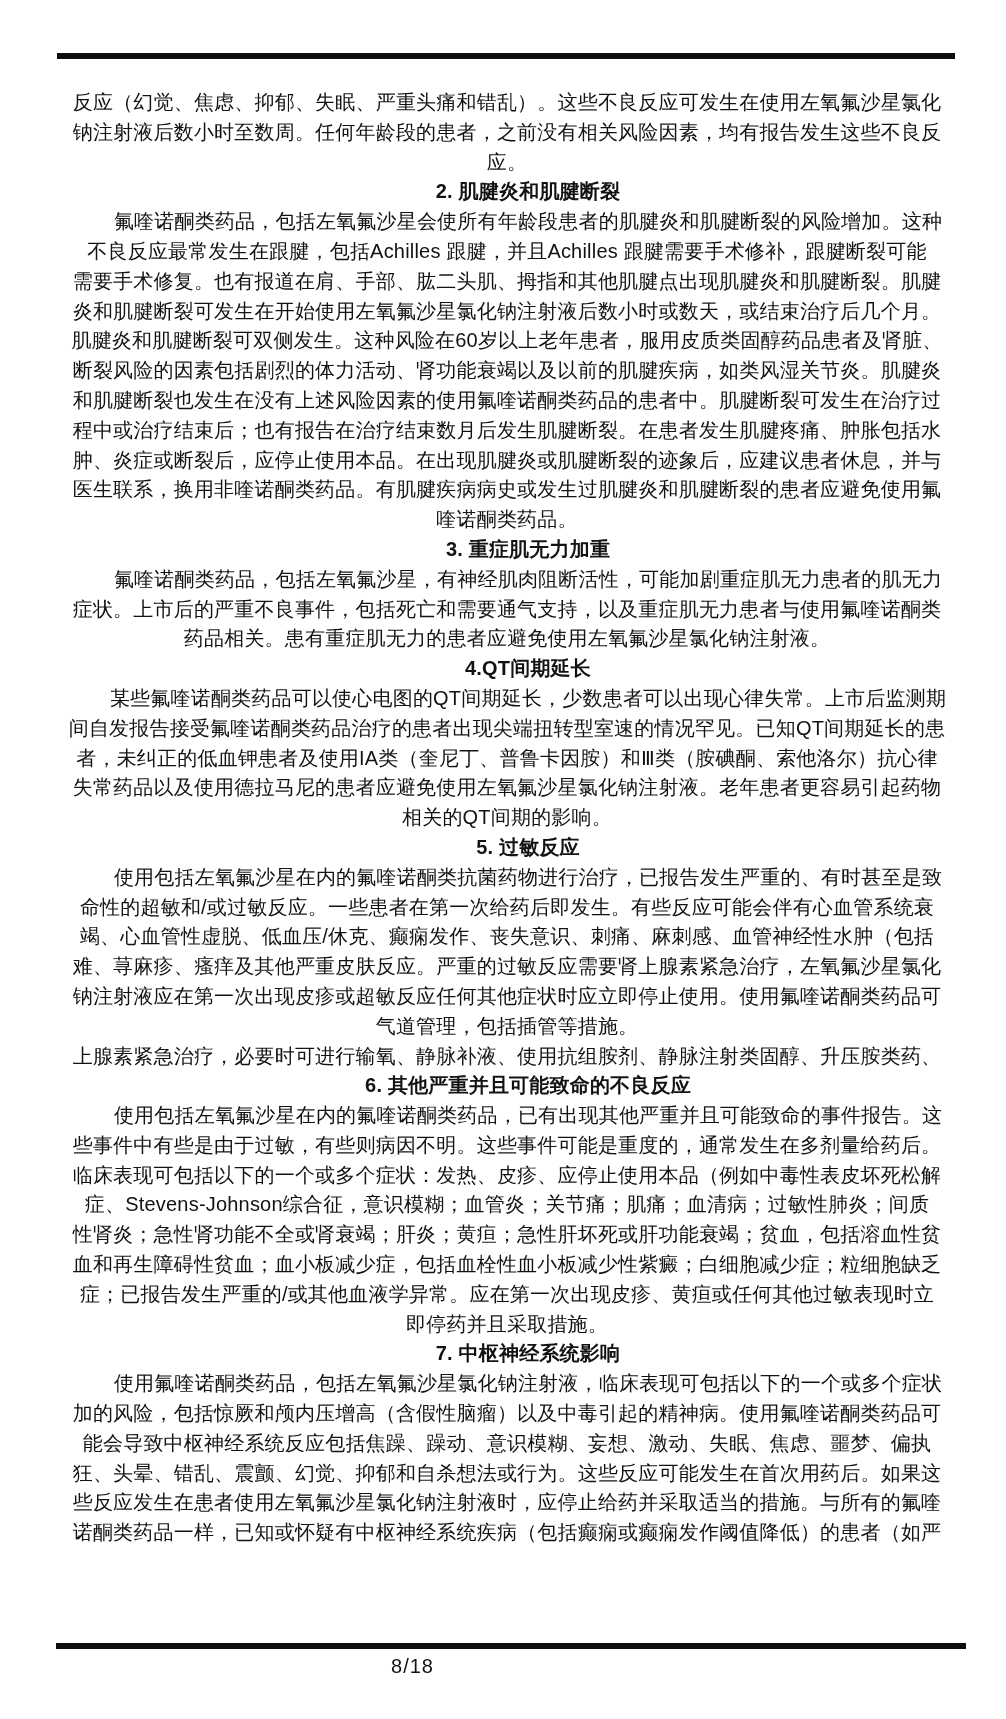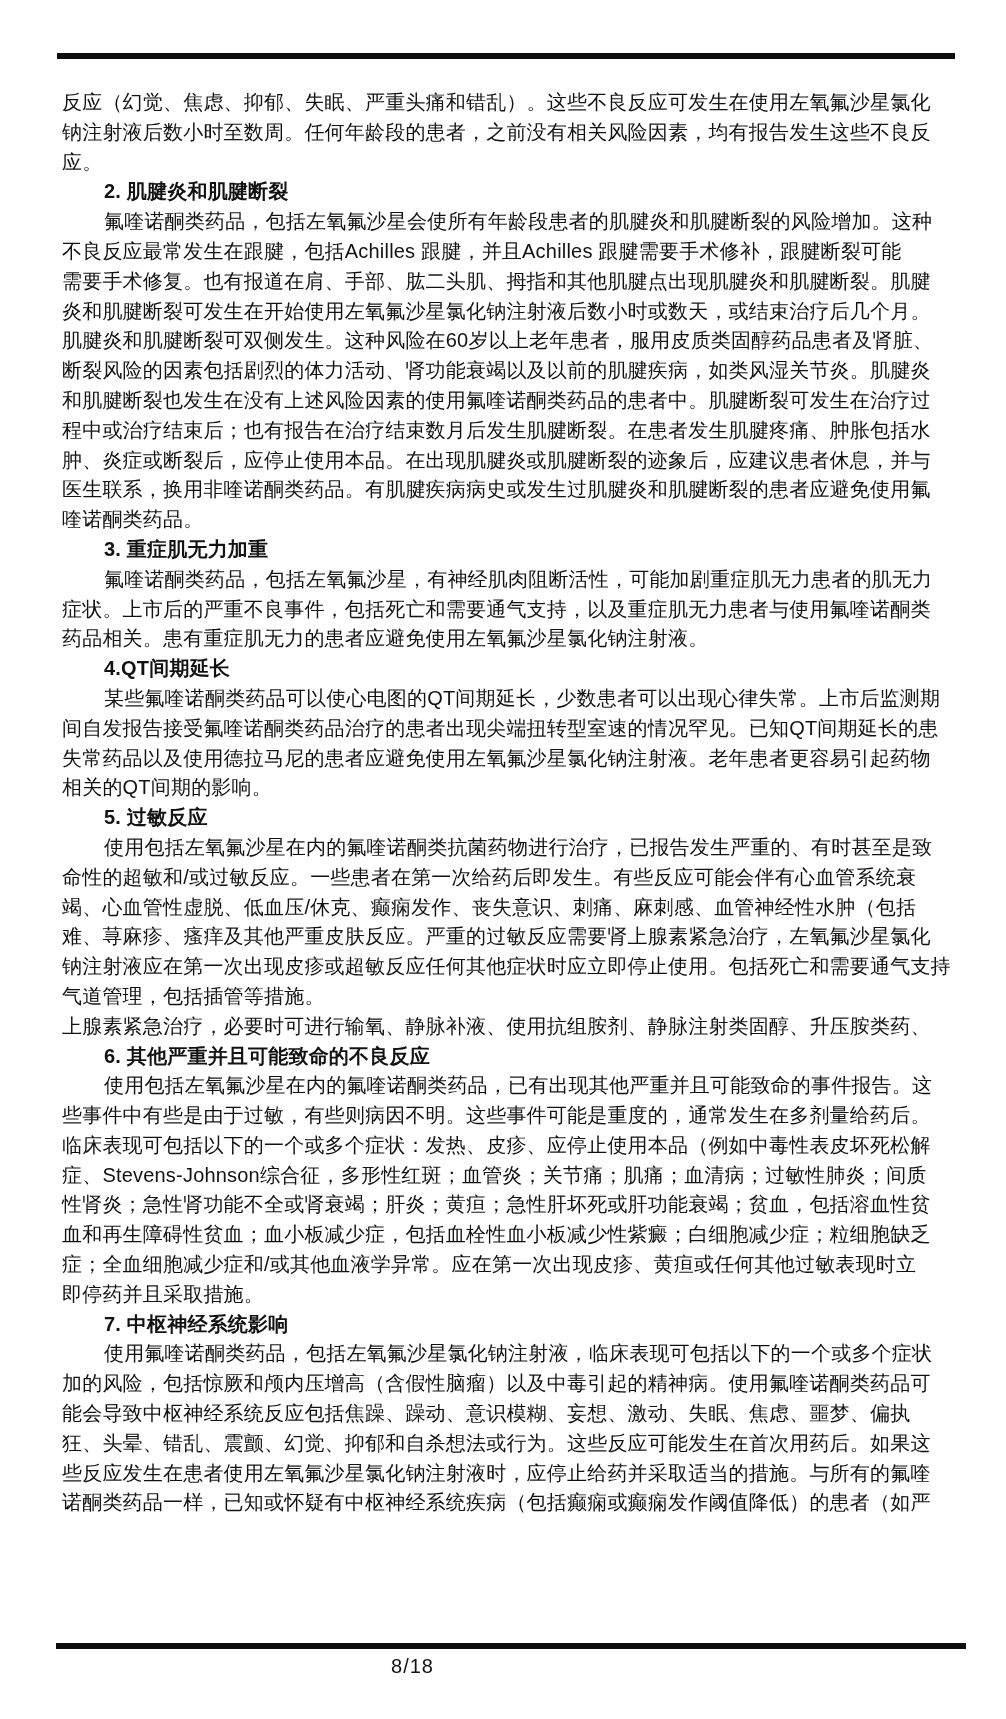--- a/index.html
+++ b/index.html
@@ -25,20 +25,21 @@
     top: 88px;
     width: 890px;
   }
   .line {
     height: 29.8px;
     line-height: 29.8px;
     font-size: 20px;
     letter-spacing: 0.2px;
     white-space: nowrap;
     font-weight: normal;
+    text-align: center;
   }
   .line.indent { padding-left: 42px; }
   .line.heading { font-weight: bold; }
   .footer {
     position: absolute;
     left: 0;
     top: 1655px;
     width: 825px;
     text-align: center;
     font-size: 20px;
@@ -67,38 +68,39 @@
     <div class="line">肿、炎症或断裂后，应停止使用本品。在出现肌腱炎或肌腱断裂的迹象后，应建议患者休息，并与</div>
     <div class="line">医生联系，换用非喹诺酮类药品。有肌腱疾病病史或发生过肌腱炎和肌腱断裂的患者应避免使用氟</div>
     <div class="line">喹诺酮类药品。</div>
     <div class="line indent heading">3. 重症肌无力加重</div>
     <div class="line indent">氟喹诺酮类药品，包括左氧氟沙星，有神经肌肉阻断活性，可能加剧重症肌无力患者的肌无力</div>
     <div class="line">症状。上市后的严重不良事件，包括死亡和需要通气支持，以及重症肌无力患者与使用氟喹诺酮类</div>
     <div class="line">药品相关。患有重症肌无力的患者应避免使用左氧氟沙星氯化钠注射液。</div>
     <div class="line indent heading">4.QT间期延长</div>
     <div class="line indent">某些氟喹诺酮类药品可以使心电图的QT间期延长，少数患者可以出现心律失常。上市后监测期</div>
     <div class="line">间自发报告接受氟喹诺酮类药品治疗的患者出现尖端扭转型室速的情况罕见。已知QT间期延长的患</div>
+    <div class="line">者，未纠正的低血钾患者及使用IA类（奎尼丁、普鲁卡因胺）和Ⅲ类（胺碘酮、索他洛尔）抗心律</div>
     <div class="line">失常药品以及使用德拉马尼的患者应避免使用左氧氟沙星氯化钠注射液。老年患者更容易引起药物</div>
     <div class="line">相关的QT间期的影响。</div>
     <div class="line indent heading">5. 过敏反应</div>
     <div class="line indent">使用包括左氧氟沙星在内的氟喹诺酮类抗菌药物进行治疗，已报告发生严重的、有时甚至是致</div>
     <div class="line">命性的超敏和/或过敏反应。一些患者在第一次给药后即发生。有些反应可能会伴有心血管系统衰</div>
     <div class="line">竭、心血管性虚脱、低血压/休克、癫痫发作、丧失意识、刺痛、麻刺感、血管神经性水肿（包括</div>
     <div class="line">难、荨麻疹、瘙痒及其他严重皮肤反应。严重的过敏反应需要肾上腺素紧急治疗，左氧氟沙星氯化</div>
-    <div class="line">钠注射液应在第一次出现皮疹或超敏反应任何其他症状时应立即停止使用。包括死亡和需要通气支持</div>
+    <div class="line">钠注射液应在第一次出现皮疹或超敏反应任何其他症状时应立即停止使用。使用氟喹诺酮类药品可</div>
     <div class="line">气道管理，包括插管等措施。</div>
     <div class="line">上腺素紧急治疗，必要时可进行输氧、静脉补液、使用抗组胺剂、静脉注射类固醇、升压胺类药、</div>
     <div class="line indent heading">6. 其他严重并且可能致命的不良反应</div>
     <div class="line indent">使用包括左氧氟沙星在内的氟喹诺酮类药品，已有出现其他严重并且可能致命的事件报告。这</div>
     <div class="line">些事件中有些是由于过敏，有些则病因不明。这些事件可能是重度的，通常发生在多剂量给药后。</div>
     <div class="line">临床表现可包括以下的一个或多个症状：发热、皮疹、应停止使用本品（例如中毒性表皮坏死松解</div>
-    <div class="line">症、Stevens-Johnson综合征，多形性红斑；血管炎；关节痛；肌痛；血清病；过敏性肺炎；间质</div>
+    <div class="line">症、Stevens-Johnson综合征，意识模糊；血管炎；关节痛；肌痛；血清病；过敏性肺炎；间质</div>
     <div class="line">性肾炎；急性肾功能不全或肾衰竭；肝炎；黄疸；急性肝坏死或肝功能衰竭；贫血，包括溶血性贫</div>
     <div class="line">血和再生障碍性贫血；血小板减少症，包括血栓性血小板减少性紫癜；白细胞减少症；粒细胞缺乏</div>
-    <div class="line">症；全血细胞减少症和/或其他血液学异常。应在第一次出现皮疹、黄疸或任何其他过敏表现时立</div>
+    <div class="line">症；已报告发生严重的/或其他血液学异常。应在第一次出现皮疹、黄疸或任何其他过敏表现时立</div>
     <div class="line">即停药并且采取措施。</div>
     <div class="line indent heading">7. 中枢神经系统影响</div>
     <div class="line indent">使用氟喹诺酮类药品，包括左氧氟沙星氯化钠注射液，临床表现可包括以下的一个或多个症状</div>
     <div class="line">加的风险，包括惊厥和颅内压增高（含假性脑瘤）以及中毒引起的精神病。使用氟喹诺酮类药品可</div>
     <div class="line">能会导致中枢神经系统反应包括焦躁、躁动、意识模糊、妄想、激动、失眠、焦虑、噩梦、偏执</div>
     <div class="line">狂、头晕、错乱、震颤、幻觉、抑郁和自杀想法或行为。这些反应可能发生在首次用药后。如果这</div>
     <div class="line">些反应发生在患者使用左氧氟沙星氯化钠注射液时，应停止给药并采取适当的措施。与所有的氟喹</div>
     <div class="line">诺酮类药品一样，已知或怀疑有中枢神经系统疾病（包括癫痫或癫痫发作阈值降低）的患者（如严</div>
   </div>
 

